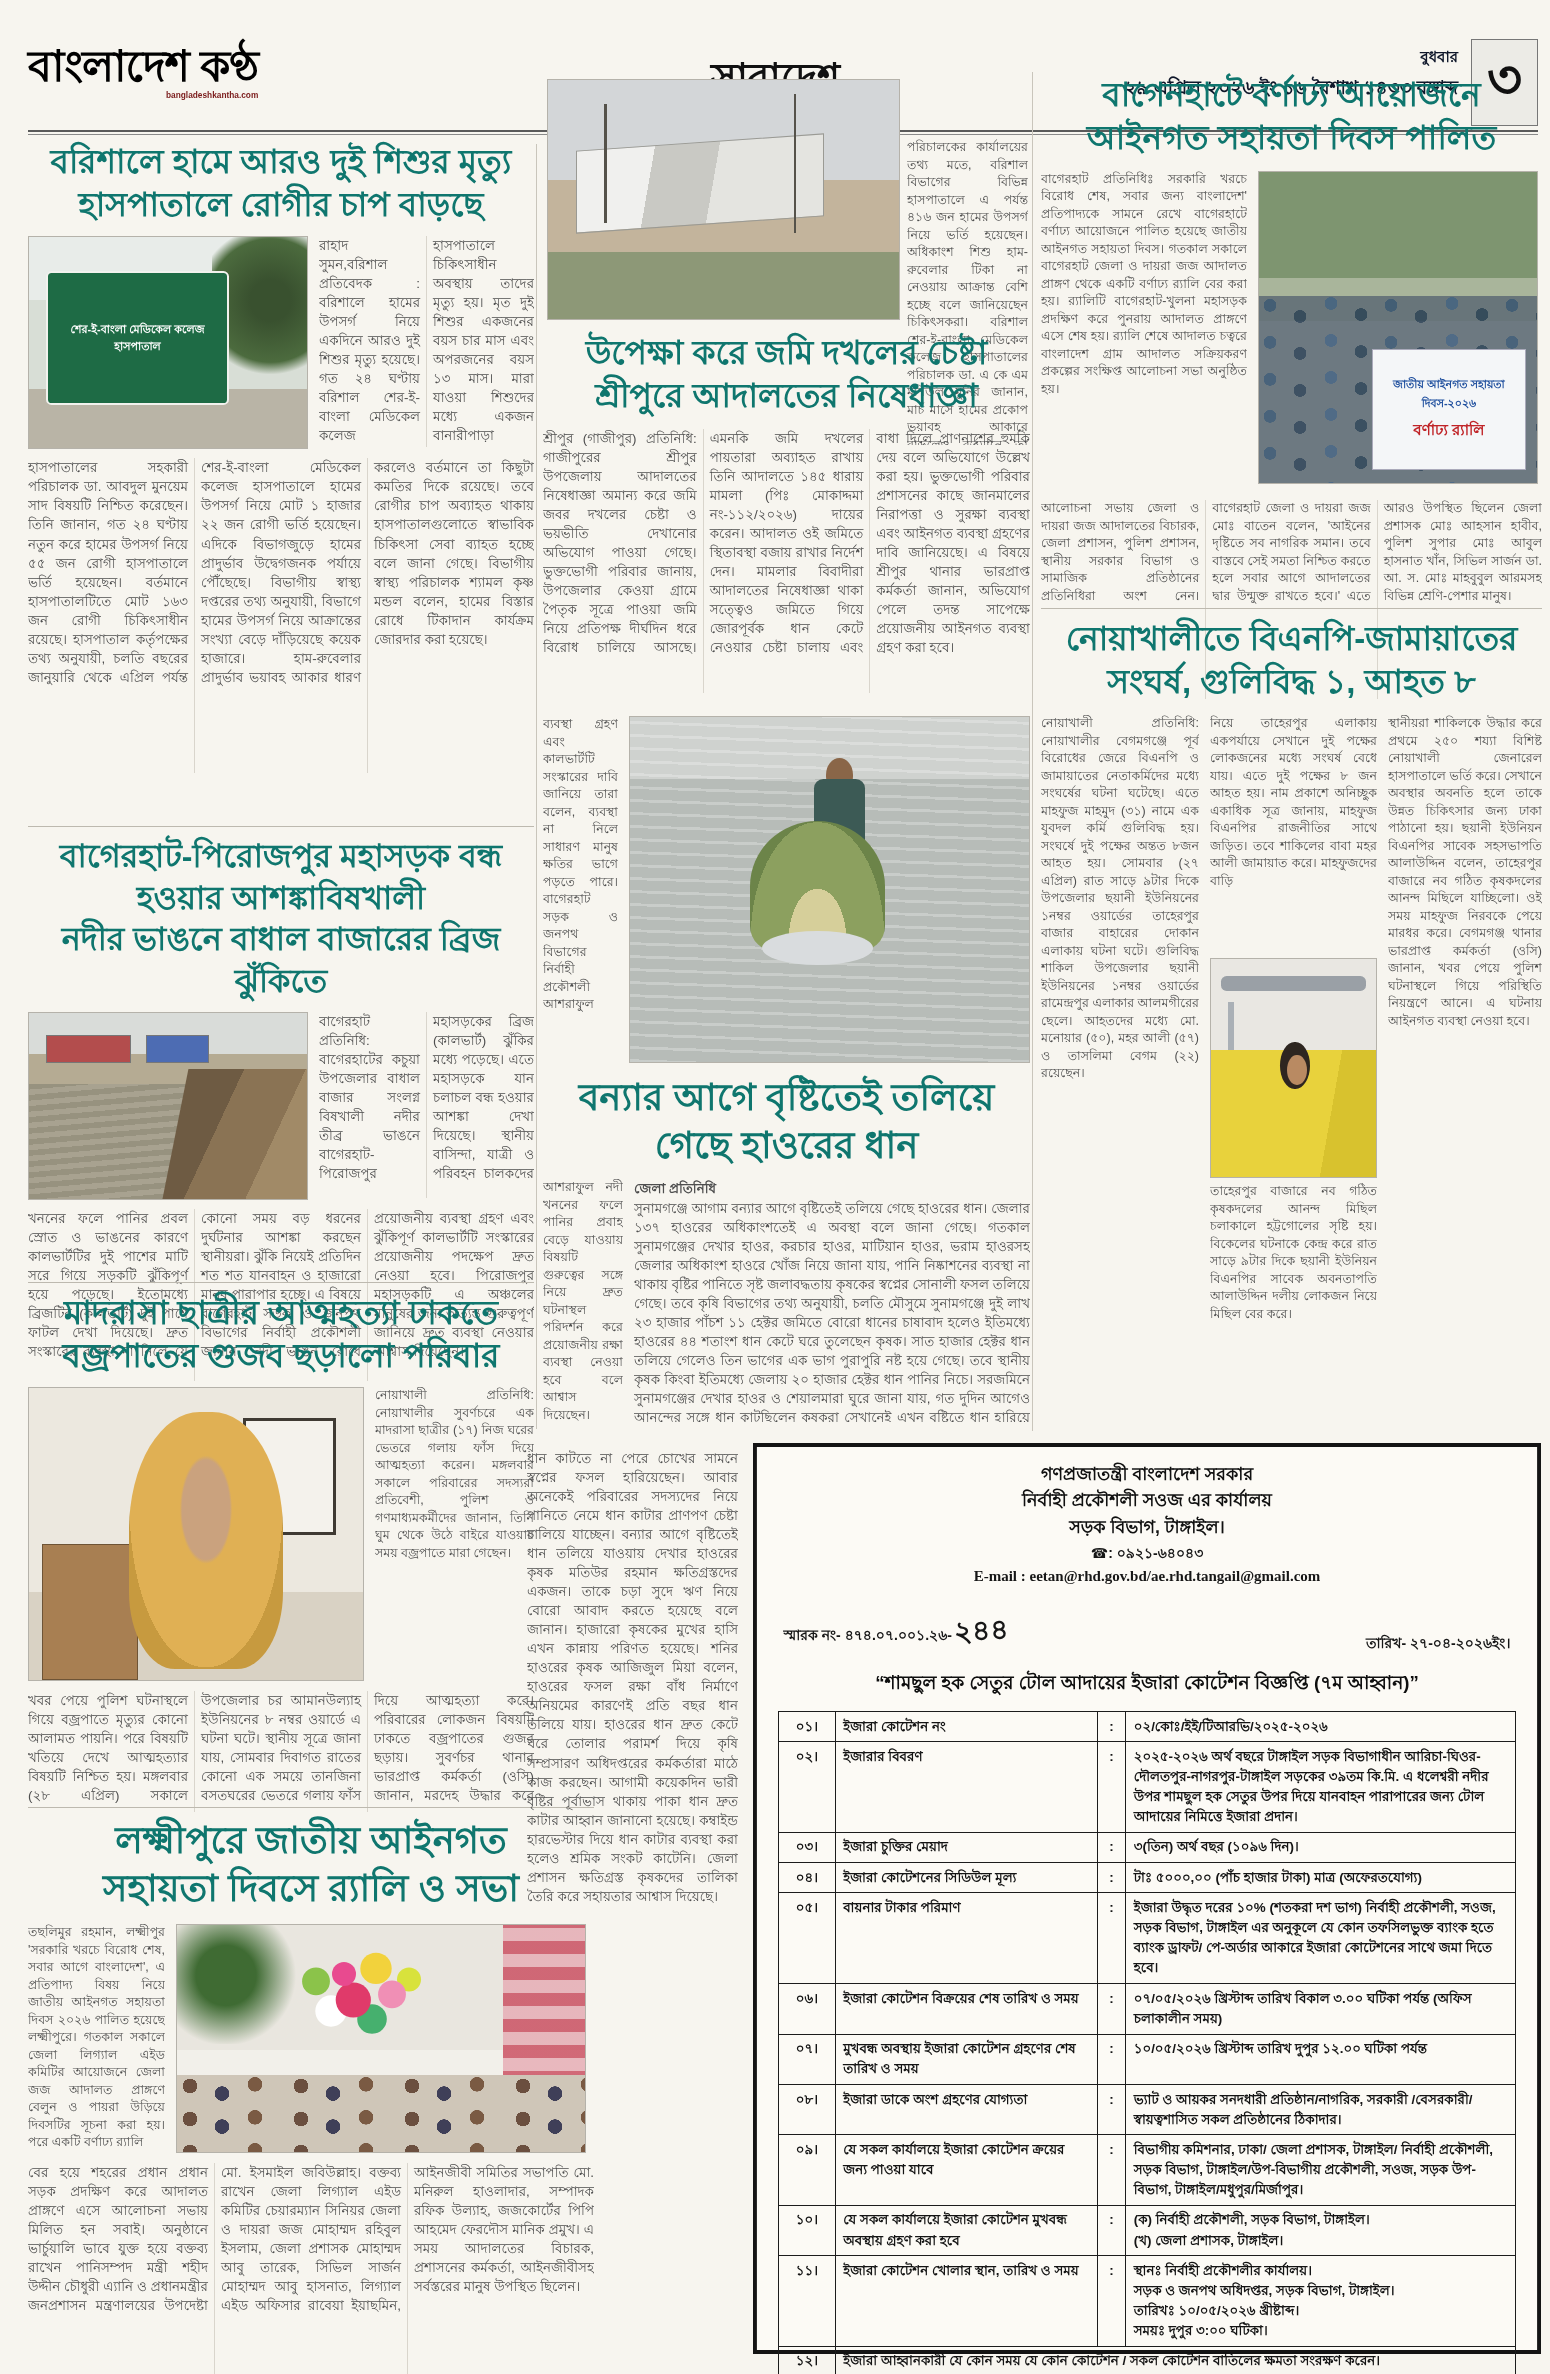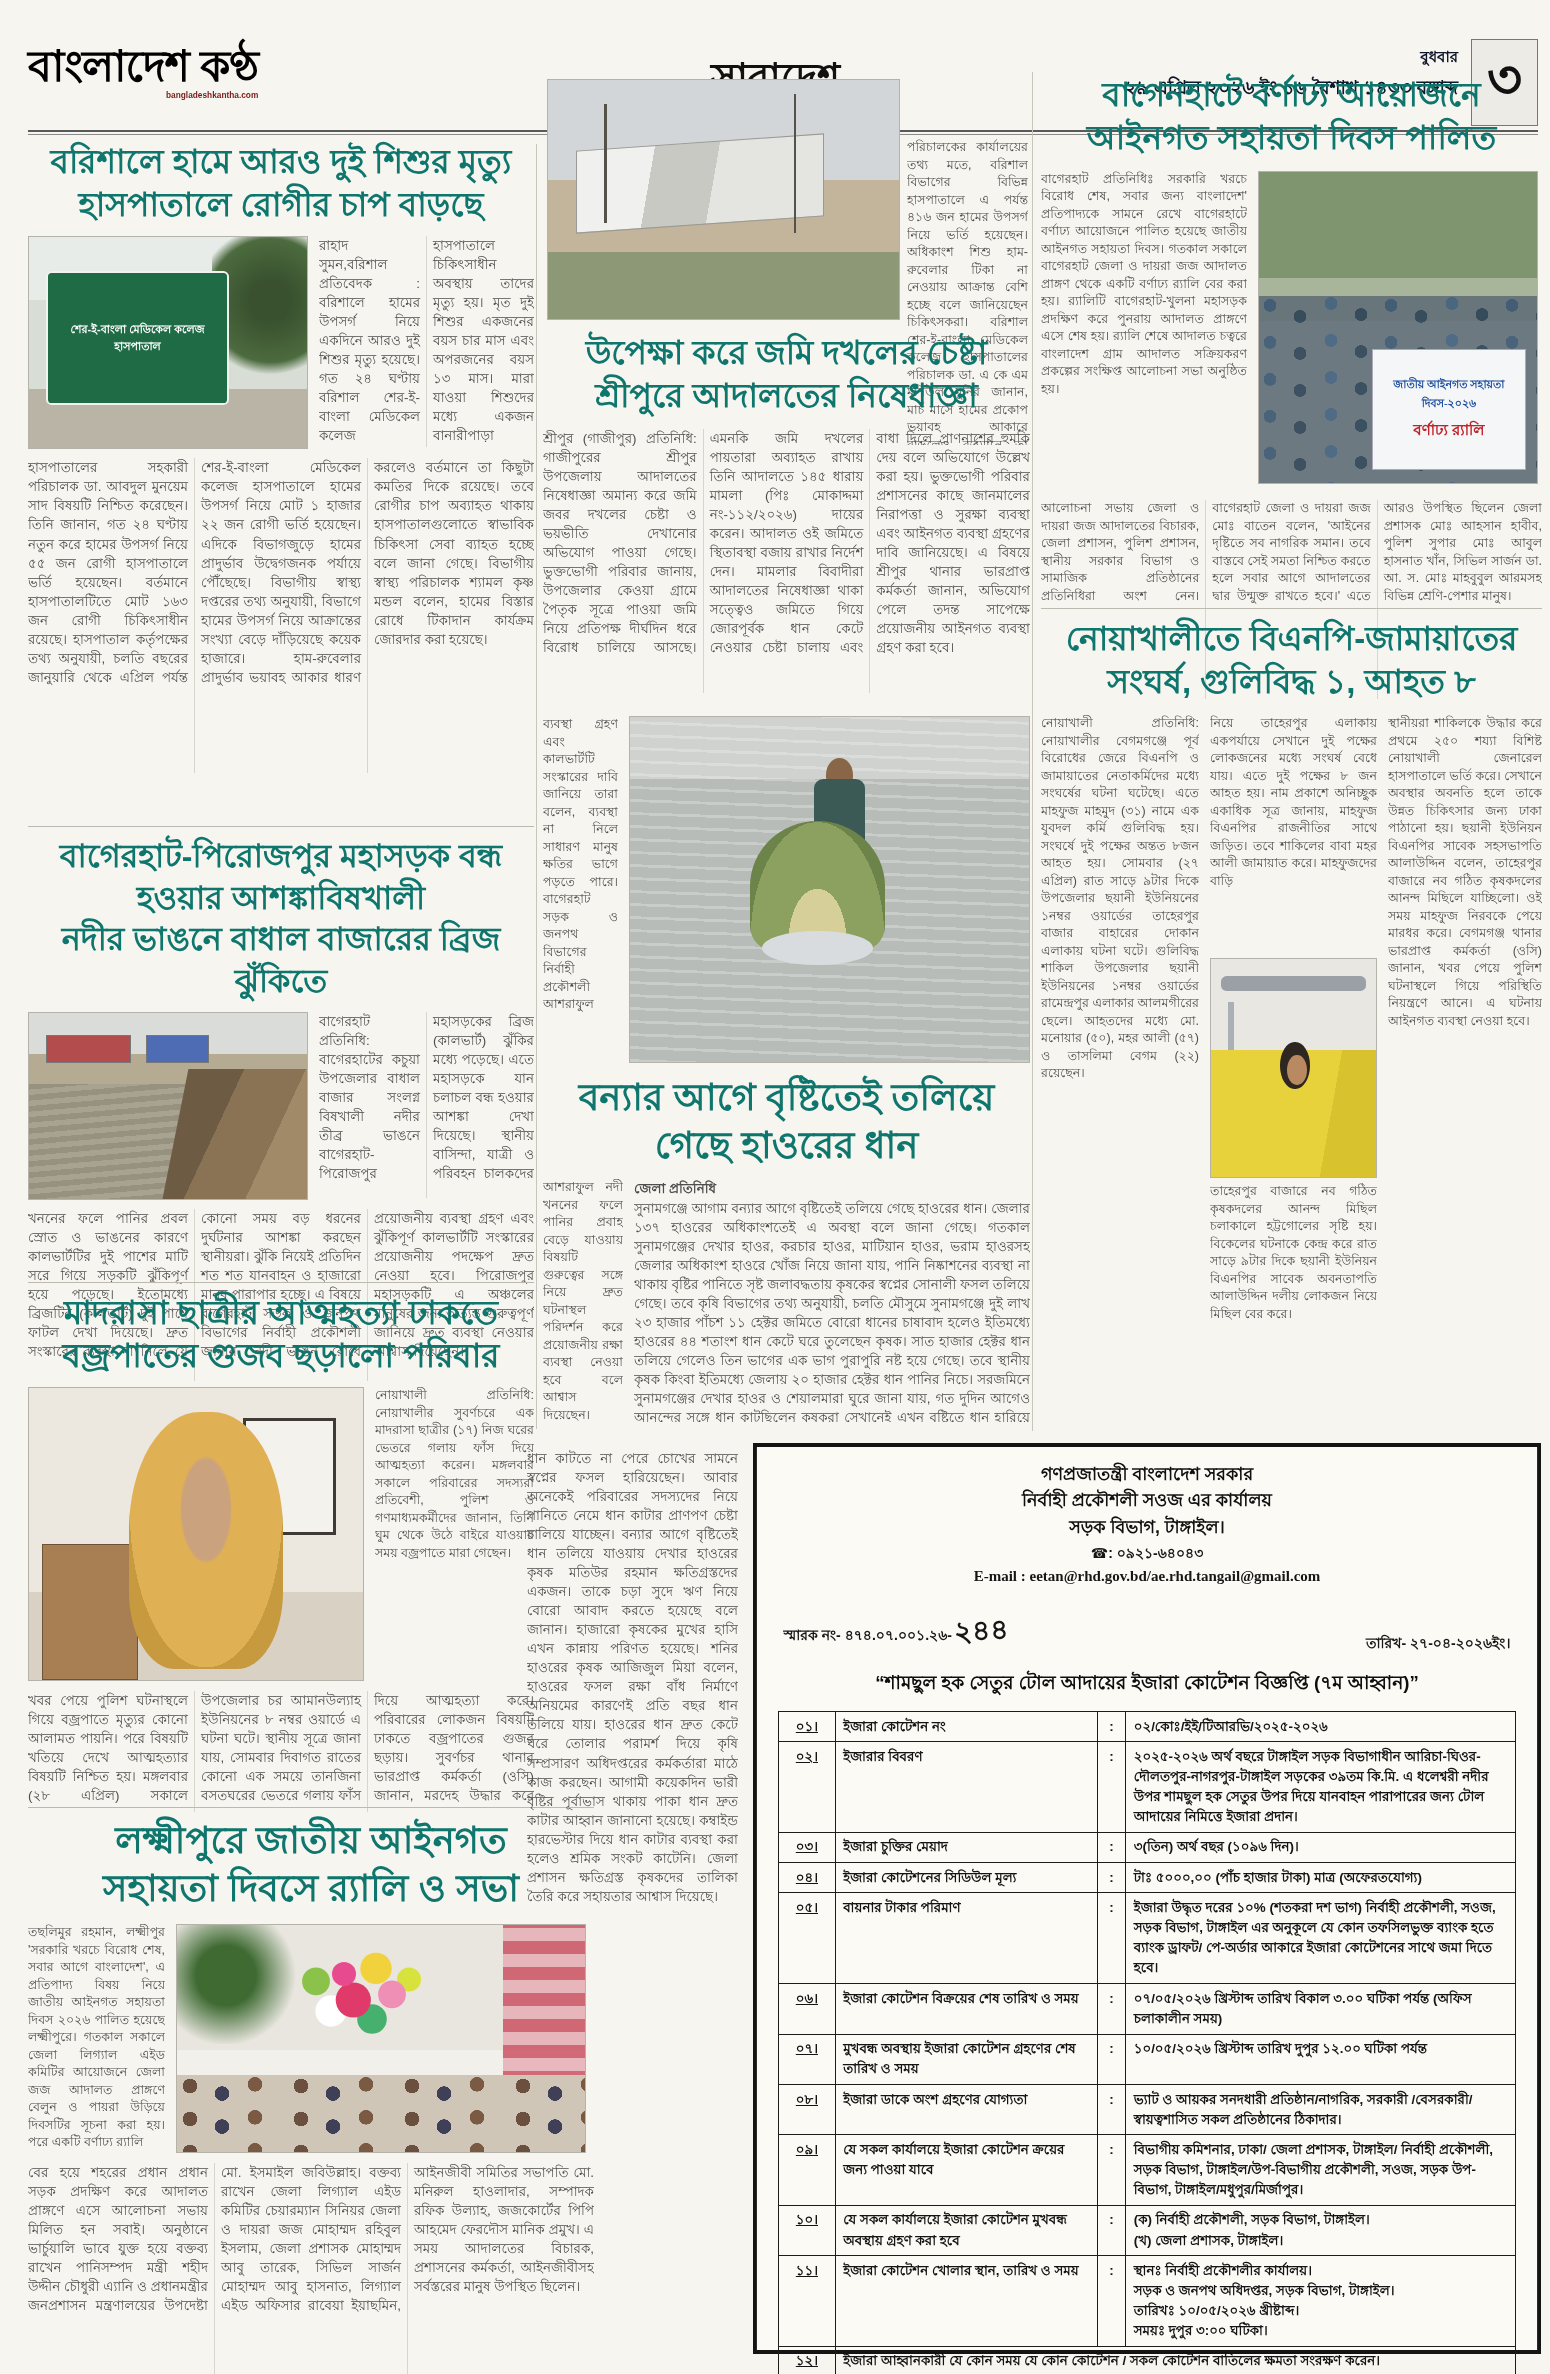--- a/index.html
+++ b/index.html
@@ -41,21 +41,21 @@
   .ph-pole{position:absolute;width:2.8px;background:#55524a;}
   .ph-rally{background:linear-gradient(#7e9570 0 34%,#a9b59b 34% 48%,#cfd3c6 48%);}
   .ph-crowd{position:absolute;left:0;right:0;top:40%;height:60%;
      background:radial-gradient(circle 6.5px at 11px 9.3px,#32506e 96%,transparent),
        radial-gradient(circle 6.5px at 41px 20.4px,#253b52 96%,transparent),
        radial-gradient(circle 6.5px at 72px 7.4px,#3a5a7c 96%,transparent),
        radial-gradient(circle 6.5px at 102px 18.6px,#223a50 96%,transparent);
      background-size:121px 37px;background-color:#5d6a75;opacity:.85;}
   .ph-banner{position:absolute;right:4%;bottom:4%;width:52%;height:36%;background:#f4f6f8;border:0.9px solid #aab;
      display:flex;flex-direction:column;align-items:center;justify-content:center;text-align:center;padding:3.7px;}
-  .ph-banner .b1{color:#1f4f9e;font-size:11px;font-weight:800;font-family:Liberation Serif, serif;}
+  .ph-banner .b1{color:#1f4f9e;font-size:11px;font-weight:800;}
   .ph-banner .b2{color:#c02428;font-size:15px;font-weight:800;margin-top:3.7px;}
   .ph-erosion{background:linear-gradient(#d9dcd9 0 22%,#b5ab93 22% 40%,#9b8f79 40%);}
   .ph-water{position:absolute;left:0;bottom:0;width:58%;height:62%;
      background:repeating-linear-gradient(175deg,#97927f 0 5.6px,#a8a290 5.6px 11px);}
   .ph-bank{position:absolute;right:0;bottom:0;width:52%;height:70%;background:
      linear-gradient(115deg,#6e5b43 0 40%,#8a7354 40% 70%,#a18a67 70%);clip-path:polygon(18% 0,100% 0,100% 100%,0 100%);}
   .ph-shop{position:absolute;height:14%;top:12%;border:0.9px solid #777;}
   .ph-flood{background:linear-gradient(#cfd2cf 0 18%,#b7bcb8 18%);}
   .ph-ripples{position:absolute;inset:0;background:repeating-linear-gradient(2deg,rgba(255,255,255,.25) 0 2.8px,transparent 2.8px 13px);}
   .ph-person{position:absolute;left:46%;top:18%;width:13%;height:44%;background:#3c5a55;border-radius:9.3px 9.3px 0 0;}
@@ -97,21 +97,21 @@
   .phone-line{text-align:center;font-size:14px;font-weight:800;margin-top:1.9px;}
   .email-line{text-align:center;font-family:"Liberation Serif","DejaVu Serif",serif;
               font-size:15px;font-weight:700;margin-top:1.9px;}
   .memo-row{display:flex;justify-content:space-between;align-items:flex-end;margin:24px 5.6px 5.6px 5.6px;
             font-size:14px;font-weight:800;}
   .hand{font-size:28px;font-weight:700;transform:rotate(-3deg);display:inline-block;margin-left:1.9px;}
   .notice-title{text-align:center;font-size:18.6px;font-weight:800;margin:13px 0 11px 0;color:#0e0e0e;}
   table.lease{width:100%;border-collapse:collapse;}
   table.lease td{border:1.9px solid #1c1c1c;padding:4.6px 7.4px;font-size:13.4px;font-weight:600;
                  vertical-align:top;color:#141414;line-height:1.5;}
-  td.no{width:41px;text-align:center;text-decoration:underline;}
+  td.no{width:41px;text-align:center;}
   td.lbl{width:246px;}
   td.col{width:13px;text-align:center;}
   td.val{white-space:pre-line;}
 </style>
 </head>
 <body>
 
 <div class="page">
 
   <div class="abs" style="left:28px;top:45px;">

